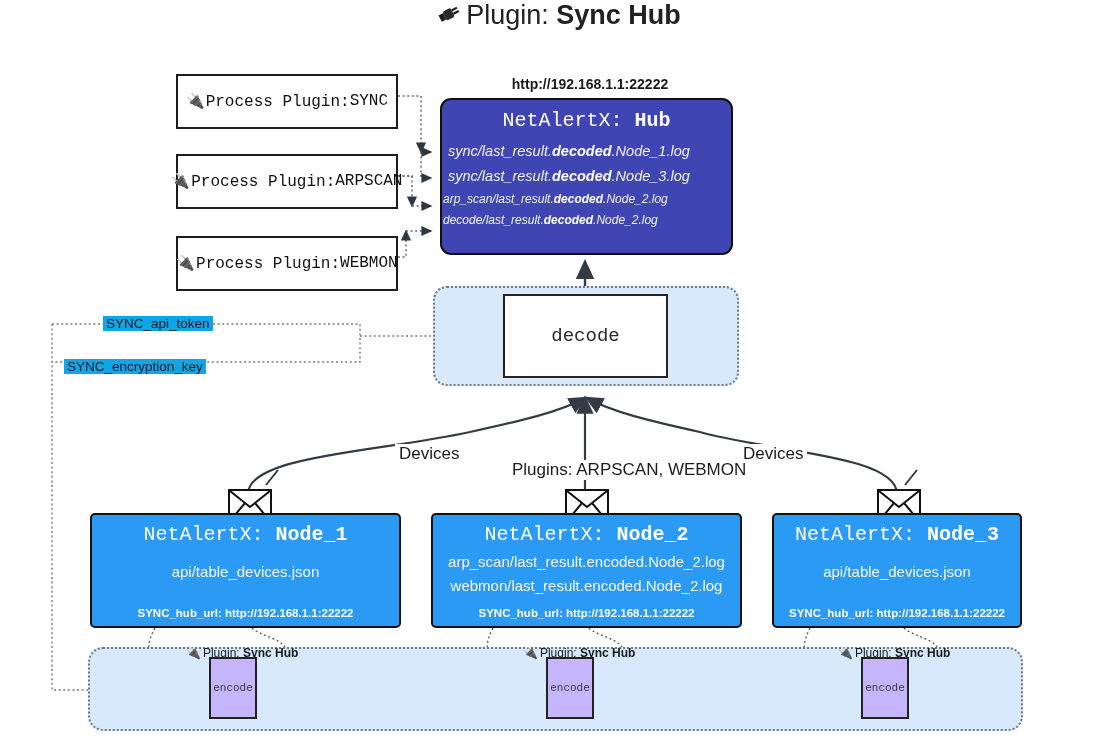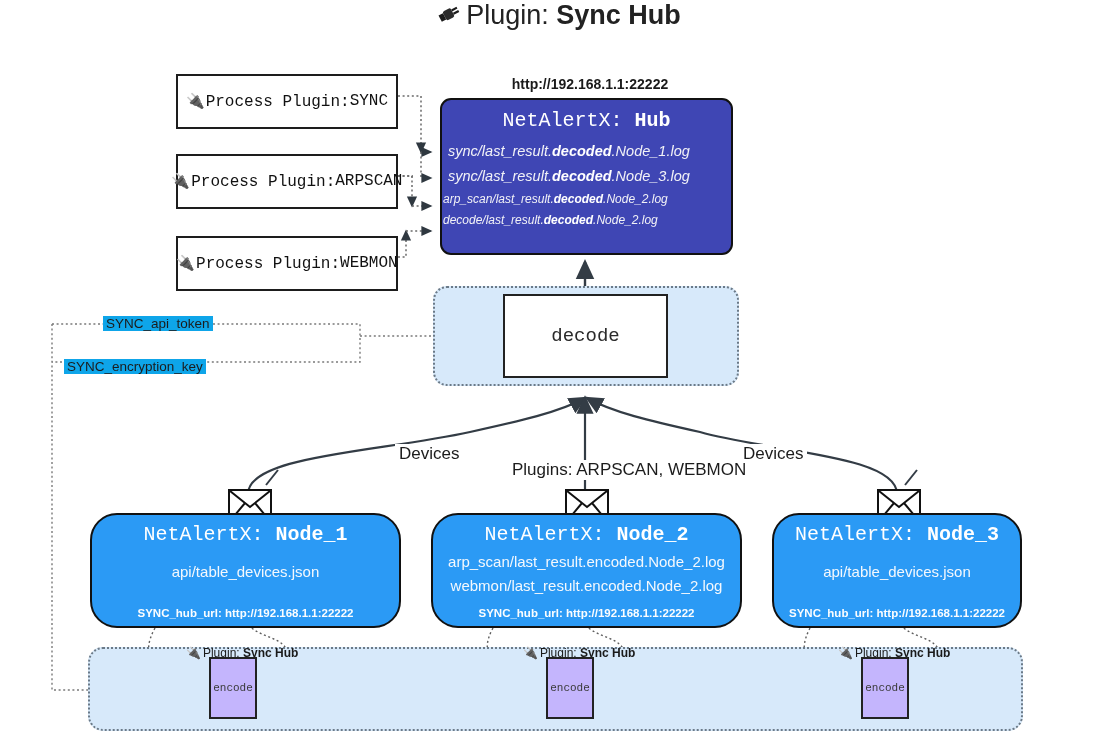--- a/index.html
+++ b/index.html
@@ -47,21 +47,21 @@
   #lblApiToken{left:103px;top:316px;}
   #lblEncKey{left:64px;top:359px;}
 
   
   .edgelabel{font-size:17px;color:#1c1c1c;background:#fff;padding:0 4px;white-space:nowrap;}
   #lblDevicesL{left:395px;top:444px;}
   #lblDevicesR{left:739px;top:444px;}
   #lblPlugins{left:508px;top:460px;}
 
   
-  .node{height:115px;border:2.5px solid #111;border-radius:27px;background:#2b9af5;color:#fff;
+  .node{height:115px;border:2.5px solid #111;border-radius:5px;background:#2b9af5;color:#fff;
         padding-top:8px;}
   .node .ntitle{text-align:center;font-family:"Liberation Mono","DejaVu Sans Mono",monospace;
         font-size:20px;margin-bottom:4px;}
   .node .ntitle b{font-weight:bold;}
   .node .nline{text-align:center;font-size:15px;line-height:1.62;color:#f4f8fd;white-space:nowrap;}
   .node .nurl{position:absolute;left:0;bottom:7px;width:100%;text-align:center;
         font-size:11.5px;font-weight:600;color:#fbfdff;white-space:nowrap;}
   #node1{left:90px;top:513px;width:311px;}
   #node2{left:431px;top:513px;width:311px;}
   #node3{left:772px;top:513px;width:250px;}

